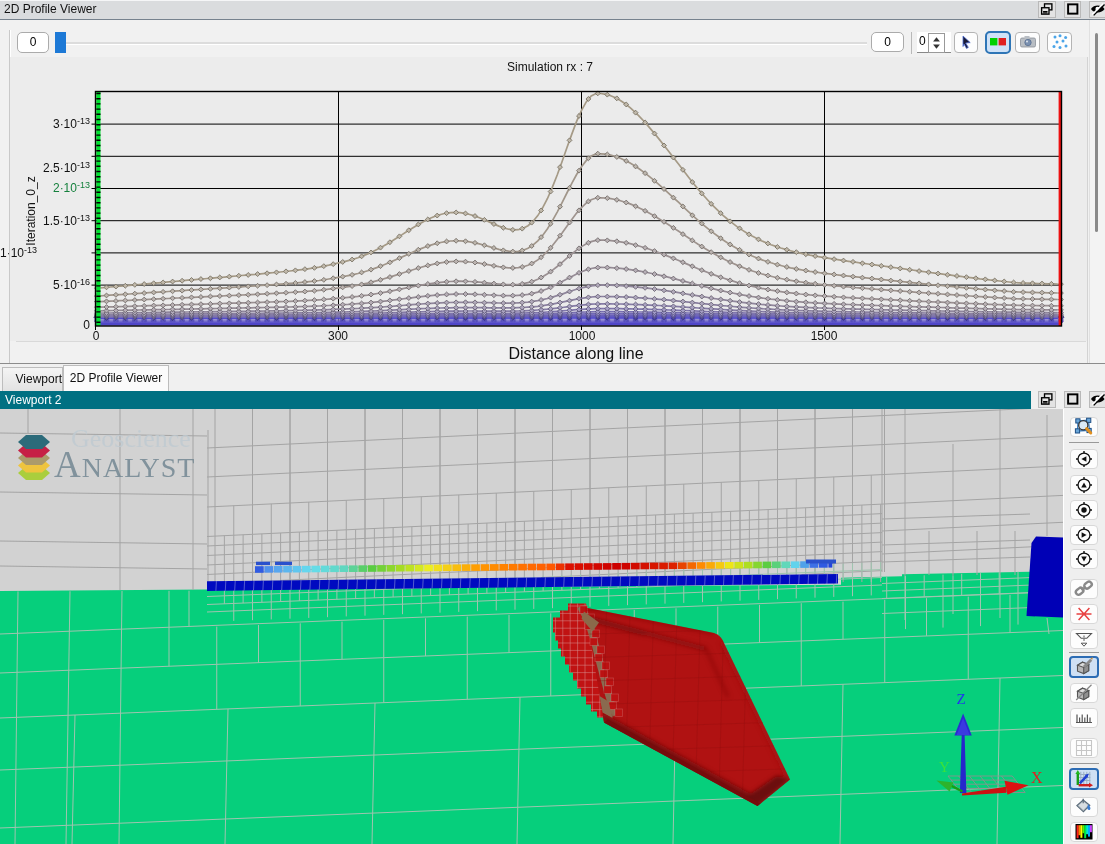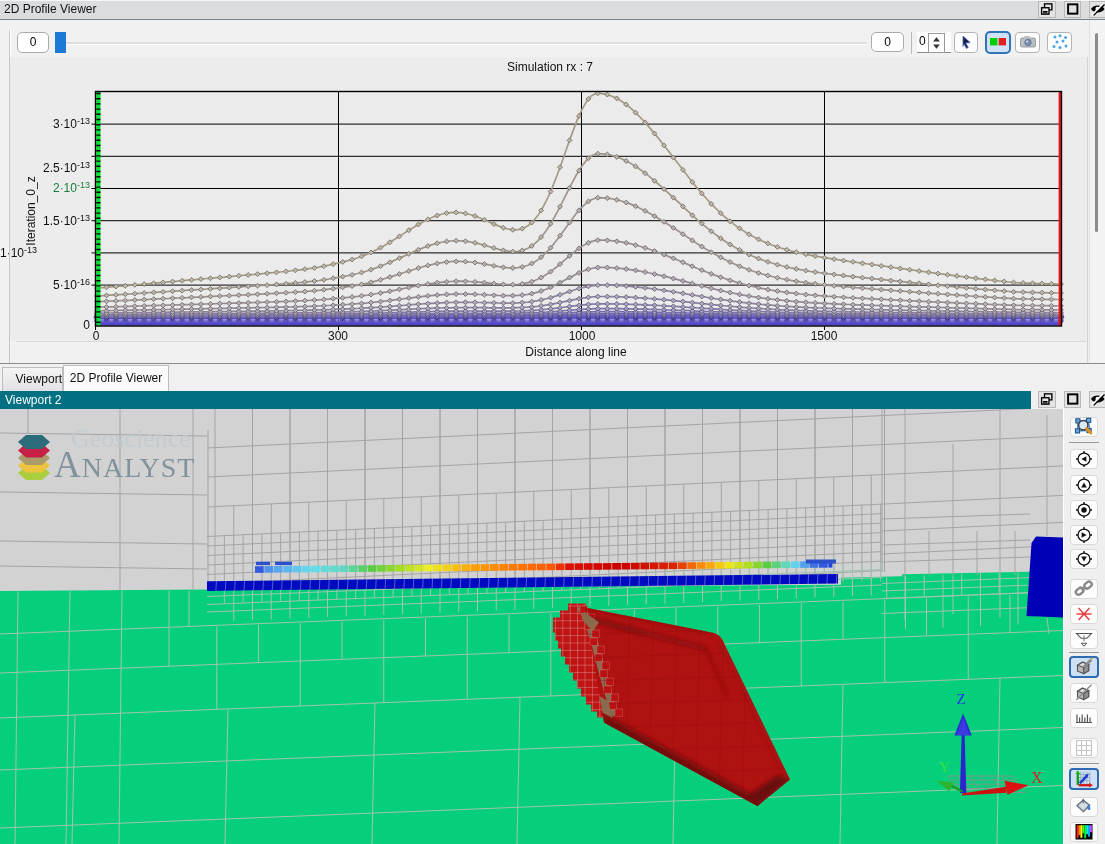--- a/index.html
+++ b/index.html
@@ -146,21 +146,21 @@
 <div class="abs" style="left:0;top:160px;width:90px;text-align:right;font-size:12px;color:#111">2.5·10<span style="font-size:9px;vertical-align:4px">-13</span></div>
 <div class="abs" style="left:0;top:180.4px;width:90px;text-align:right;font-size:12px;color:#15803d">2·10<span style="font-size:9px;vertical-align:4px">-13</span></div>
 <div class="abs" style="left:0;top:212.6px;width:90px;text-align:right;font-size:12px;color:#111">1.5·10<span style="font-size:9px;vertical-align:4px">-13</span></div>
 <div class="abs" style="left:0;top:244.8px;width:90px;font-size:12px;color:#111">1·10<span style="font-size:9px;vertical-align:4px">-13</span></div>
 <div class="abs" style="left:0;top:277px;width:90px;text-align:right;font-size:12px;color:#111">5·10<span style="font-size:9px;vertical-align:4px">-16</span></div>
 <div class="abs" style="left:60px;top:318px;width:30px;text-align:right;font-size:12px;color:#111">0</div>
 <div class="abs" style="left:66px;top:329px;width:60px;text-align:center;font-size:12px;color:#111">0</div>
 <div class="abs" style="left:308px;top:329px;width:60px;text-align:center;font-size:12px;color:#111">300</div>
 <div class="abs" style="left:552px;top:329px;width:60px;text-align:center;font-size:12px;color:#111">1000</div>
 <div class="abs" style="left:794px;top:329px;width:60px;text-align:center;font-size:12px;color:#111">1500</div>
-<div class="abs" style="left:476px;top:345px;width:200px;text-align:center;font-size:12px;color:#111">Distance along line</div>
+<div class="abs" style="left:476px;top:345px;width:200px;text-align:center;font-size:16px;color:#111">Distance along line</div>
 <div class="abs" style="left:-24px;top:204px;width:110px;text-align:center;font-size:12px;color:#111;transform:rotate(-90deg)">Iteration_0_z</div>
 <div class="abs" style="left:9px;top:30px;width:1px;height:333px;background:#c9c9c9"></div>
 <div class="abs" style="left:1087px;top:57px;width:1px;height:306px;background:#d3d3d3"></div>
 <div class="abs" style="left:16px;top:341px;width:1070px;height:1px;background:#d9d9d9"></div>
 <div class="abs" style="left:1089px;top:20px;width:16px;height:343px;background:#f3f3f3;border-left:1px solid #e0e0e0;box-sizing:border-box"></div>
 <div class="abs" style="left:1094.5px;top:33px;width:3.5px;height:199px;background:#8a8a8a;border-radius:2px"></div>
 <div class="abs" style="left:0;top:363px;width:1105px;height:1px;background:#8c8c8c"></div>
 <div class="abs" style="left:0;top:364px;width:1105px;height:27px;background:#f0f0f0"></div>
 <div class="abs" style="left:2px;top:366.5px;width:61px;height:24px;background:linear-gradient(#f4f4f4,#e2e2e2);border:1px solid #bdbdbd;border-bottom:none;box-sizing:border-box;font-size:12px;text-align:right;padding-top:4px;color:#111">Viewport</div>
 <div class="abs" style="left:63px;top:364.5px;width:106px;height:26.5px;background:#fbfbfb;border:1px solid #bdbdbd;border-bottom:none;box-sizing:border-box;font-size:12px;text-align:center;padding-top:5px;color:#111">2D Profile Viewer</div>

